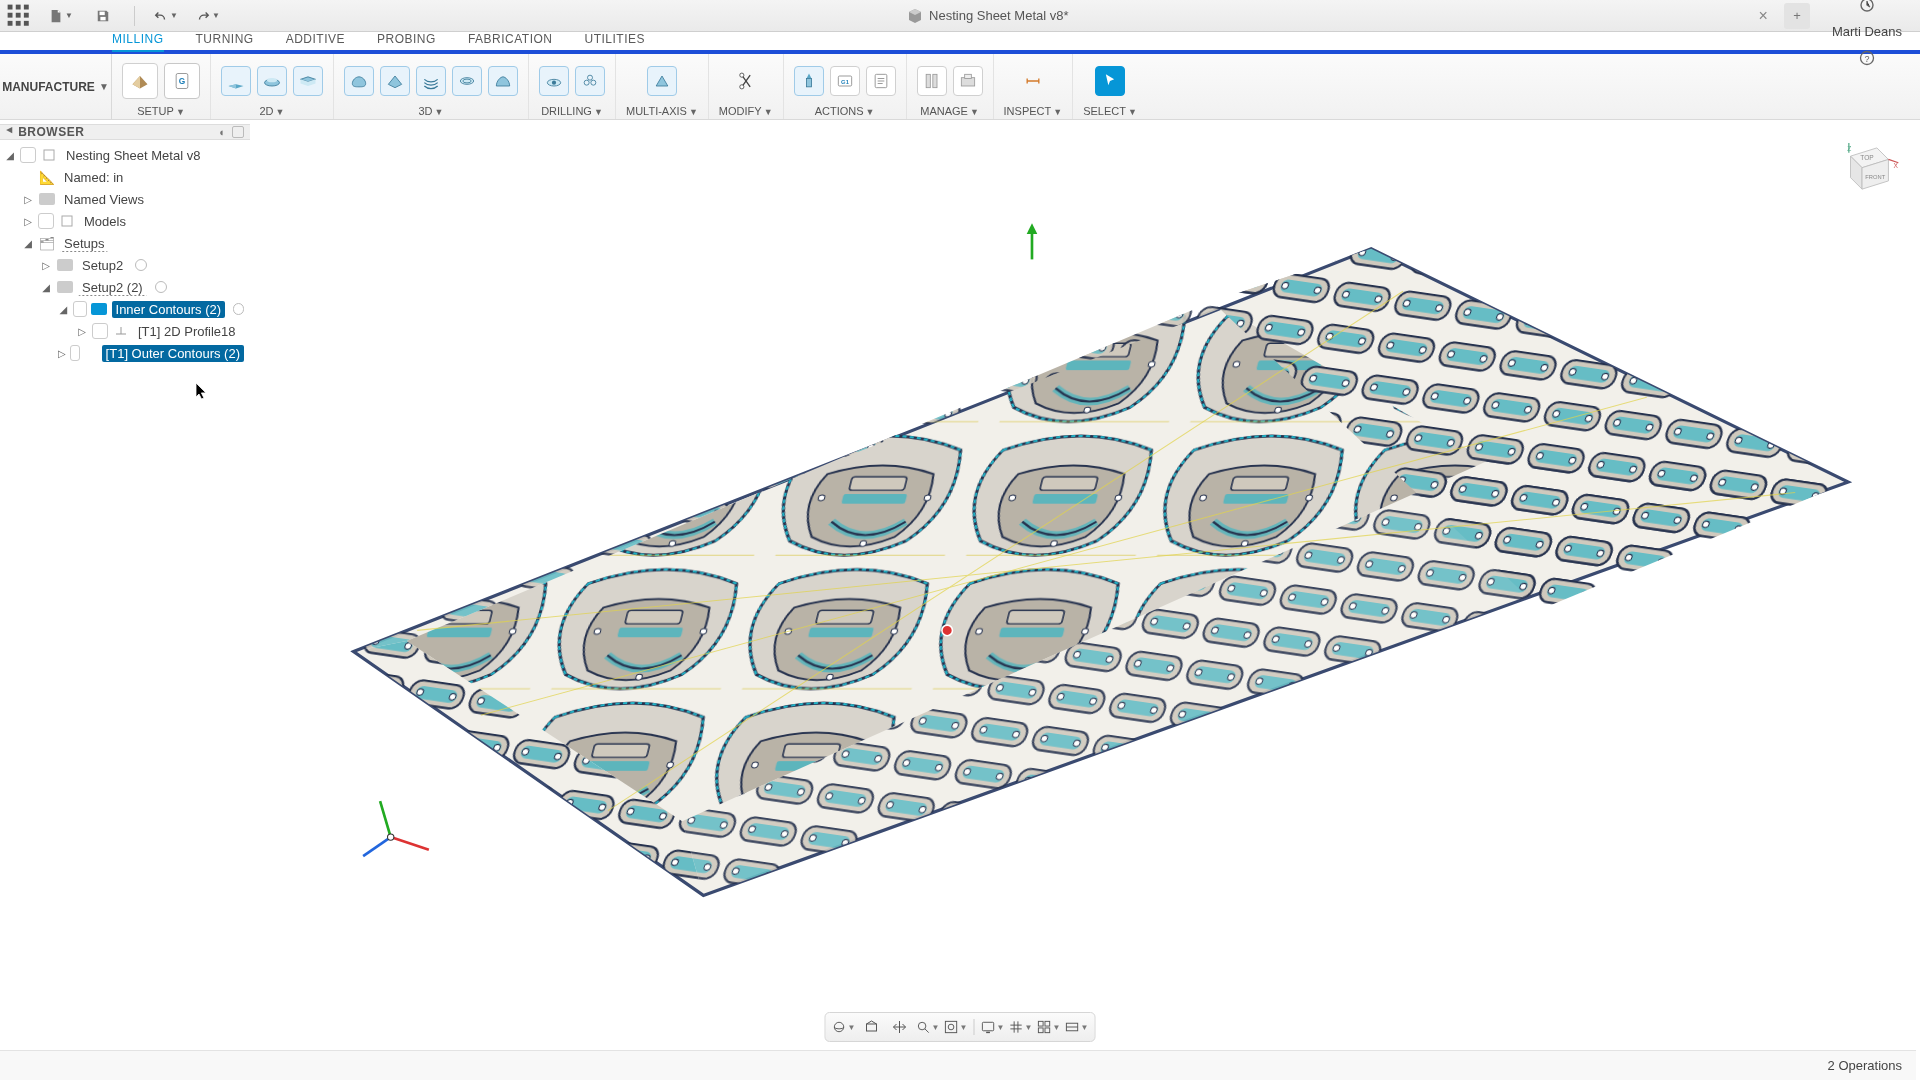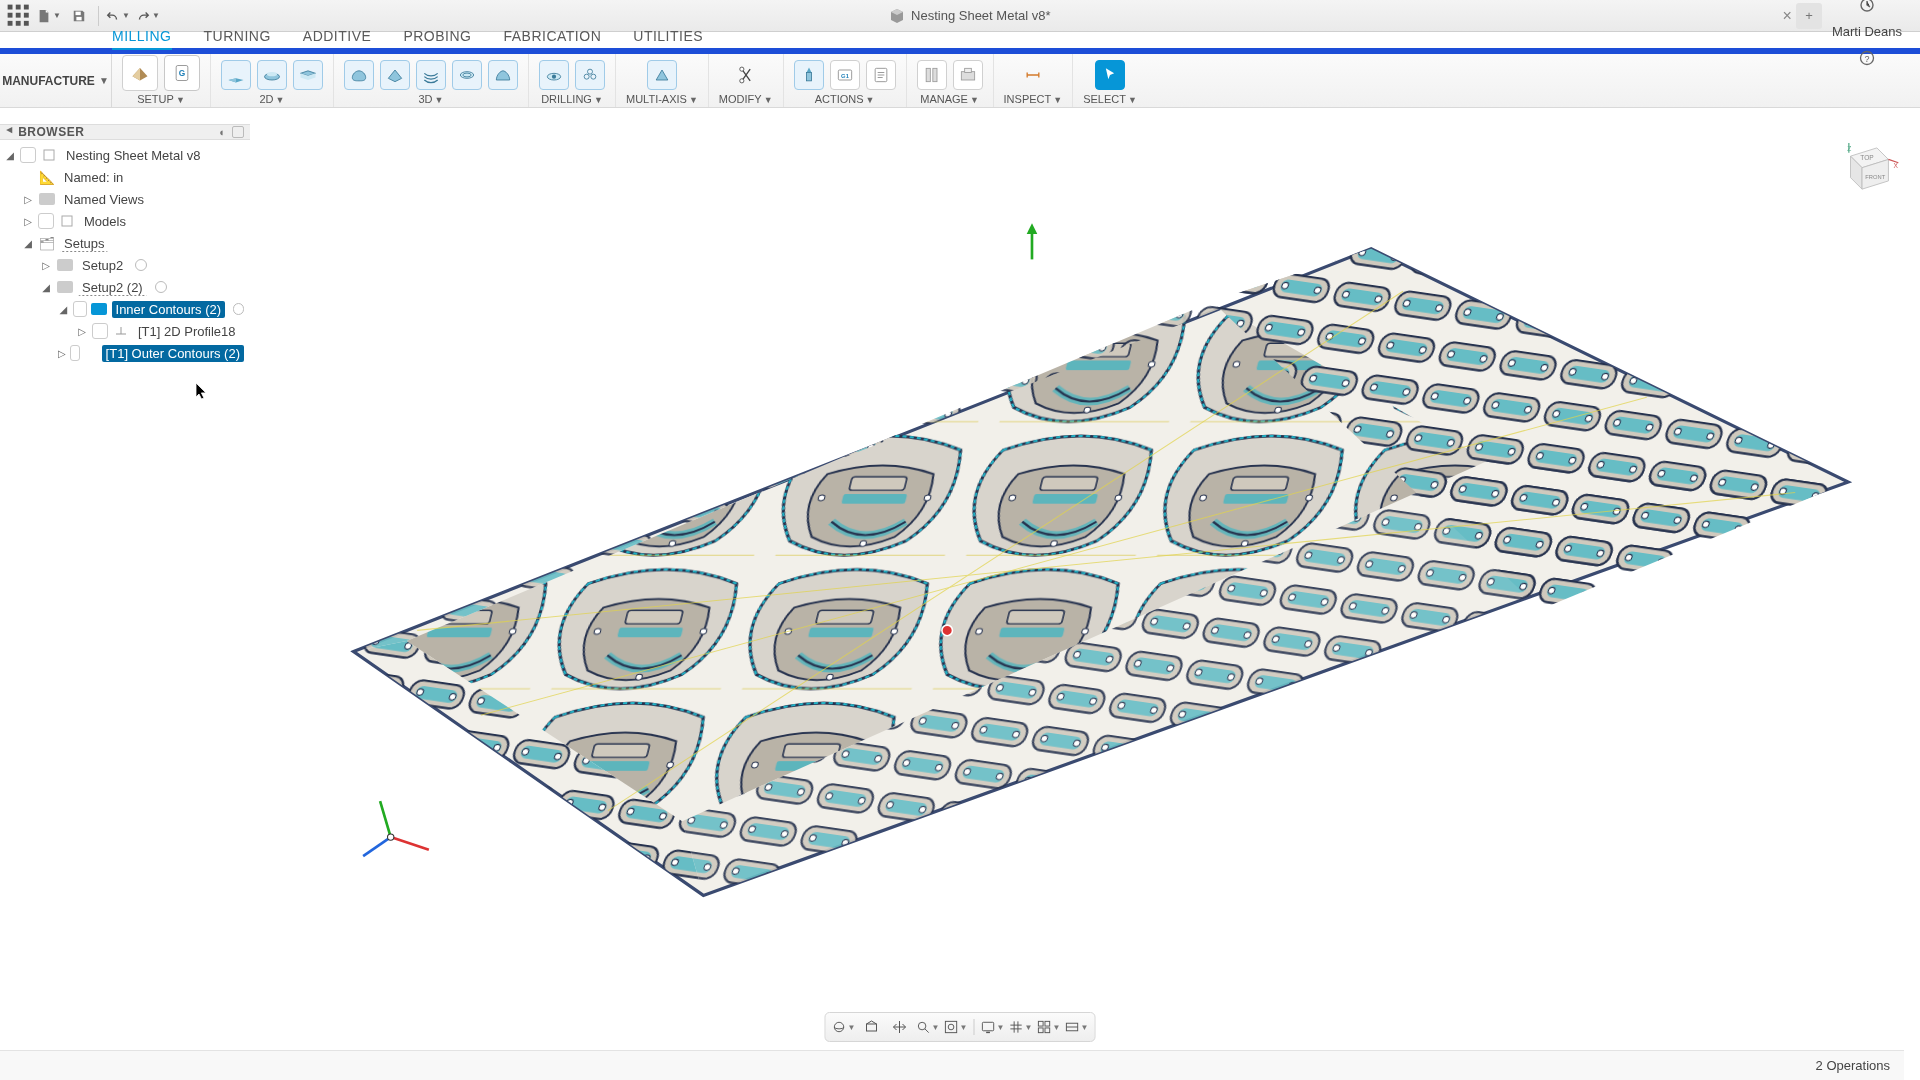--- a/index.html
+++ b/index.html
@@ -2,45 +2,45 @@
 <html><head>
 <meta charset="utf-8">
 <style>
   * { box-sizing: border-box; margin: 0; padding: 0; font-family: "Segoe UI", Arial, sans-serif; }
   body { width: 1920px; height: 1080px; overflow: hidden; background: #fff; font-size: 13px; color: #333; }
 
   
   .titlebar {
     height: 32px; background: linear-gradient(#f4f4f4,#eaeaea);
     display: flex; align-items: center; border-bottom: 1px solid #cfcfcf;
-    padding: 0 6px; gap: 4px;
+    padding: 0 6px; gap: 16px;
   }
   .tb-btn {
     width: 26px; height: 26px; display:flex; align-items:center; justify-content:center;
     border-radius:3px; color:#555;
   }
   .tb-sep { width:1px; height:20px; background:#ccc; margin:0 2px; }
   .titlebar .center {
     flex:1; display:flex; align-items:center; justify-content:center; gap:6px; font-size:13px; color:#555;
   }
   .titlebar .right { display:flex; align-items:center; gap:6px; padding-right:6px;flex-direction:column; }
   .user-name { font-size:13px; color:#444; padding:0 6px; }
   .close-tab { color:#888; font-size:16px; margin-left:4px; }
   .plus-tab { width:26px; height:26px; background:#e3e3e3; border-radius:3px; display:flex; align-items:center; justify-content:center; color:#777; }
 
   
   .ribbon-tabs {
-    height: 22px; display:flex; align-items:flex-end; padding-left: 112px; gap: 32px;
-    border-bottom: 6px solid #1d4ed8; font-size:14px; color:#5a5a5a;
+    height: 22px; display:flex; align-items:flex-start; padding-left: 112px; gap: 32px;
+    border-bottom: 4px solid #1d4ed8; font-size:12px; color:#5a5a5a;
   }
   .ribbon-tab { padding-bottom:4px; letter-spacing:0.5px; }
   .ribbon-tab.active { color:#0696D7; border-bottom:2px solid #0696D7; margin-bottom:-2px; }
 
   .ribbon {
-    height: 54px; display:flex; align-items:stretch; border-bottom:1px solid #d9d9d9;
+    height: 66px; display:flex; align-items:stretch; border-bottom:1px solid #d9d9d9;
     background: linear-gradient(#fbfbfb,#f1f1f1);
   }
   .workspace-btn {
     width: 112px; display:flex; align-items:center; justify-content:center;
     font-size:12px; font-weight:600; color:#444; border-right:1px solid #d9d9d9;
   }
   .workspace-btn .dd { margin-left:4px; font-size:10px; color:#666; }
 
   .ribbon-group {
     display:flex; flex-direction:column; align-items:center; justify-content:flex-end;
@@ -106,21 +106,21 @@
     display:flex; align-items:center; gap:4px;
     background:linear-gradient(#fbfbfb,#eee); border:1px solid #d6d6d6; border-radius:5px;
     padding:3px 6px;
   }
   .nav-btn { width:24px; height:22px; display:flex; align-items:center; justify-content:center; color:#555; border-radius:3px; }
   .nav-btn .dd { font-size:8px; margin-left:1px; color:#777;}
   .nav-sep { width:1px; height:16px; background:#ccc; margin:0 2px; }
 
   
   .statusbar {
-    position:absolute; left:0; right:16px; bottom:0; height:30px;
+    position:absolute; left:0; right:4px; bottom:0; height:30px;
     display:flex; align-items:center; justify-content:flex-end;
     padding:0 14px; font-size:13px; color:#444;
     background:#f8f8f8; border-top:1px solid #e3e3e3;
   }
 
   .caret::after { content:"▼"; font-size:8px; margin-left:2px; color:#666; }
   .caret-r::after { content:"▶"; font-size:8px; color:#666; }
 
   
   .cursor {

